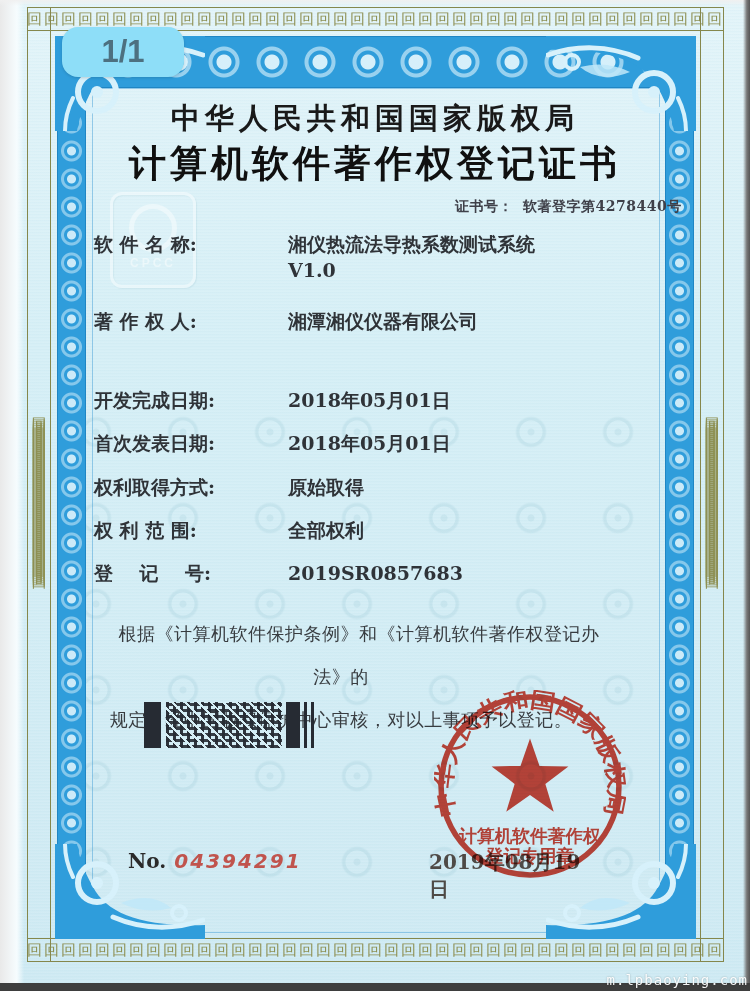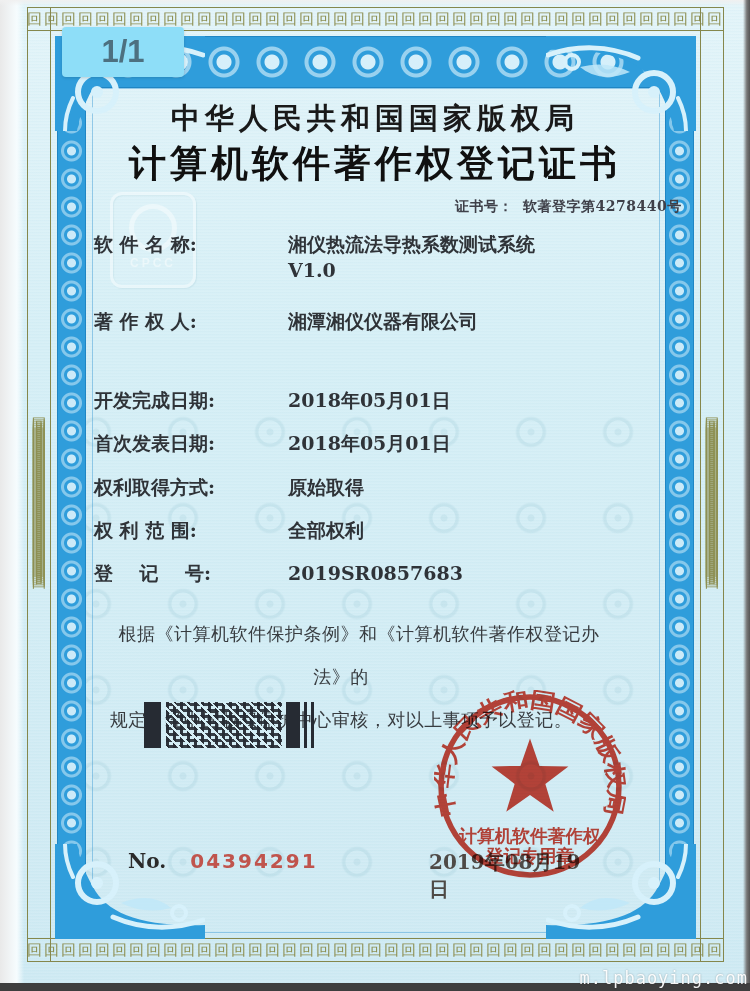--- a/index.html
+++ b/index.html
@@ -81,30 +81,30 @@
   .b-thin{width:3px;background:#262b33;margin-left:4px;}
   
   .seal{position:absolute;left:434px;top:690px;width:192px;height:192px;z-index:8;
         mix-blend-mode:multiply;opacity:.93;}
   .seal-date{position:absolute;left:429px;top:849px;width:160px;z-index:7;
              font-family:"DejaVu Serif","Liberation Serif",serif;
              font-size:20px;font-weight:700;letter-spacing:0;color:#4e4a46;}
   
   .serial{position:absolute;left:128px;top:849px;z-index:6;font-size:20px;}
   .serial .no{font-family:"DejaVu Serif","Liberation Serif",serif;font-weight:700;color:#2a2a2a;}
-  .serial .digits{margin-left:24px;color:#c0544d;font-weight:700;letter-spacing:2px;
-                  font-family:"DejaVu Sans","Liberation Sans",sans-serif;}
+  .serial .digits{margin-left:8px;color:#c0544d;font-weight:700;letter-spacing:2px;
+                  font-family:"DejaVu Sans","Liberation Sans",sans-serif;font-style:italic;}
   
   .badge{position:absolute;left:62px;top:27px;width:122px;height:50px;z-index:40;
-         background:#8edef8;border-radius:4px;box-shadow:0 1px 3px rgba(0,0,0,.15);
+         background:#8edef8;border-radius:16px;box-shadow:0 1px 3px rgba(0,0,0,.15);
          display:flex;align-items:center;justify-content:center;
          font-size:31px;font-weight:800;color:#4d7080;}
   .watermark{position:absolute;right:2px;bottom:3px;z-index:60;
              font-family:"DejaVu Sans Mono","Liberation Mono",monospace;
-             font-size:17px;color:rgba(255,255,255,.95);letter-spacing:1px;
+             font-size:14px;color:rgba(255,255,255,.95);letter-spacing:1px;
              text-shadow:0 0 2px rgba(0,0,0,.3);}
 </style>
 </head>
 <body>
 
 <svg width="0" height="0" style="position:absolute" aria-hidden="true">
   <defs>
     <symbol id="flourish" viewBox="0 0 150 95" preserveAspectRatio="none">
       <path d="M0,0 H150 V14 C85,12 52,26 38,52 C28,70 24,83 22,95 H0 Z" fill="#2f9ddb"></path>
       <circle cx="42" cy="56" r="19" fill="none" stroke="#d7f1fb" stroke-width="6"></circle>

